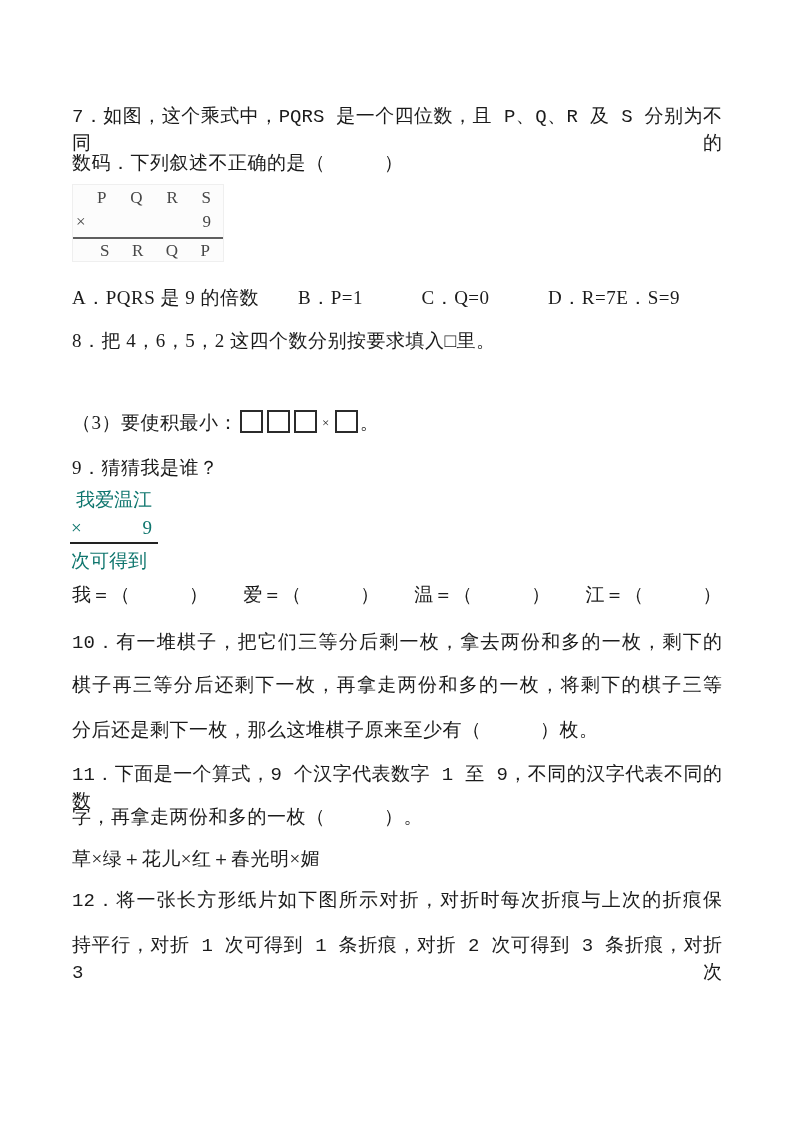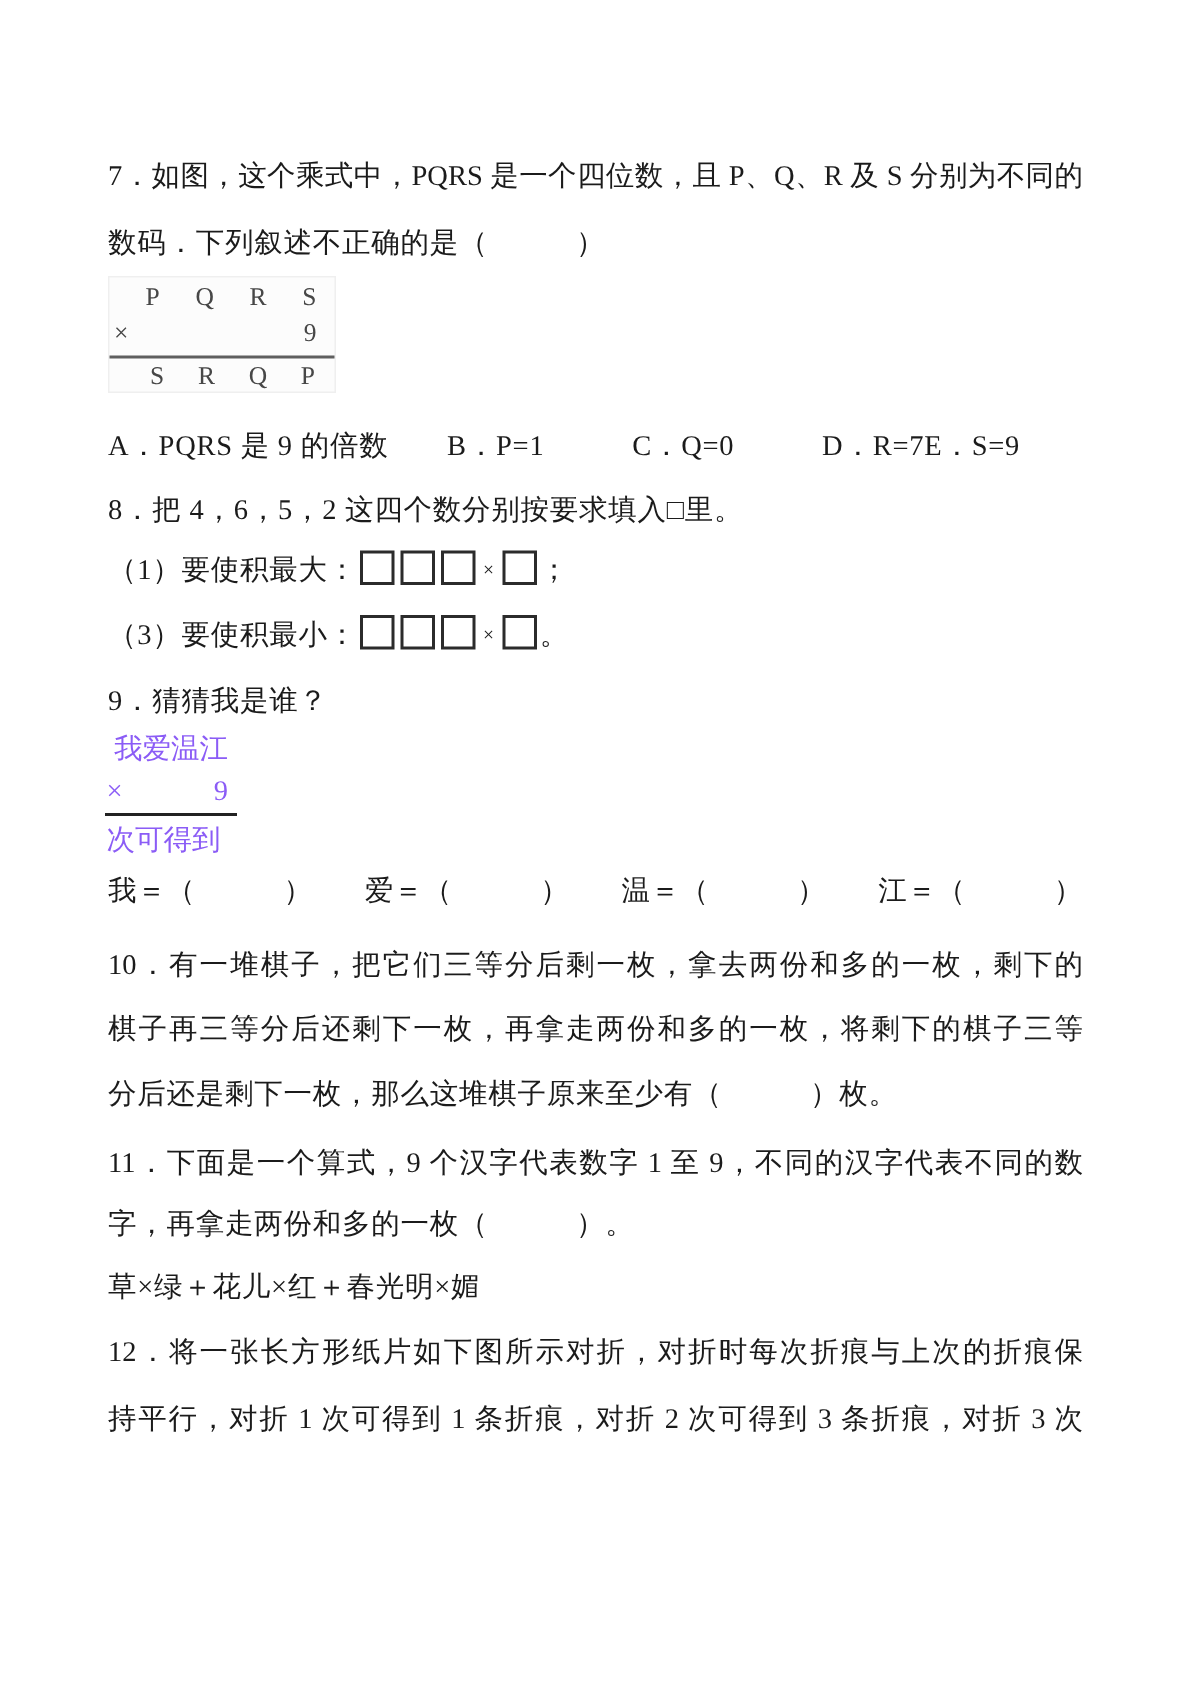--- a/index.html
+++ b/index.html
@@ -19,20 +19,21 @@
     font-size: 19px;
     line-height: 27px;
     letter-spacing: 0.5px;
     white-space: nowrap;
   }
   .fill {
     white-space: normal;
     letter-spacing: 0;
     text-align: justify;
     text-align-last: justify;
+    font-family: Liberation Mono, monospace;
   }
   
   .figure {
     position: absolute;
     left: 72px;
     top: 184px;
     width: 152px;
     height: 78px;
     background: #fcfcfc;
     border: 1px solid #efefef;
@@ -56,21 +57,21 @@
     margin: 0 2px;
   }
   .smallx { font-size: 13px; margin: 0 3px; vertical-align: 2px; }
   
   .vmult {
     position: absolute;
     left: 70px;
     top: 488px;
     width: 88px;
     font-size: 19px;
-    color: #8b5cf6;
+    color: #0f766e;
     line-height: 24px;
   }
   .vr1 { padding-left: 6px; height: 28px; }
   .vr2 { display: flex; justify-content: space-between; padding: 0 6px 2px 1px; border-bottom: 2px solid #222222; }
   .vr3 { padding-top: 5px; padding-left: 1px; }
   
   .blanks { display: flex; justify-content: space-between; white-space: normal; }
   
   .footer {
     position: absolute;
@@ -110,23 +111,20 @@
       <span>R</span>
       <span>Q</span>
       <span>P</span>
     </div>
   </div>
 
   <div class="line" style="top:284px">A．PQRS 是 9 的倍数　　B．P=1　　　C．Q=0　　　D．R=7E．S=9</div>
 
   <div class="line" style="top:327px">8．把 4，6，5，2 这四个数分别按要求填入□里。</div>
 
-  <div class="line" style="top:366px">
-    <span>（1）要使积最大：</span><span class="box"></span><span class="box"></span><span class="box"></span><span class="smallx">×</span><span class="box"></span><span>；</span>
-  </div>
 
   <div class="line" style="top:409px">
     <span>（3）要使积最小：</span><span class="box"></span><span class="box"></span><span class="box"></span><span class="smallx">×</span><span class="box"></span><span>。</span>
   </div>
 
   <div class="line" style="top:454px">9．猜猜我是谁？</div>
 
   <div class="vmult">
     <div class="vr1">我爱温江</div>
     <div class="vr2">

